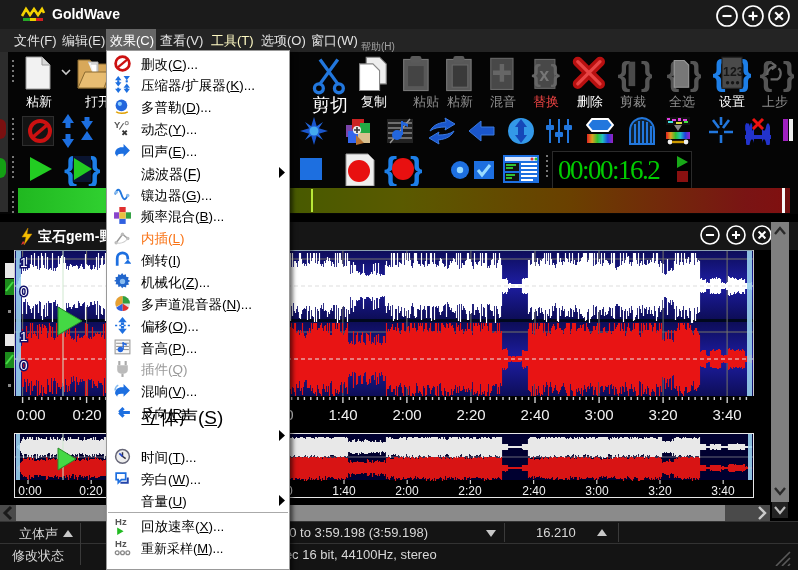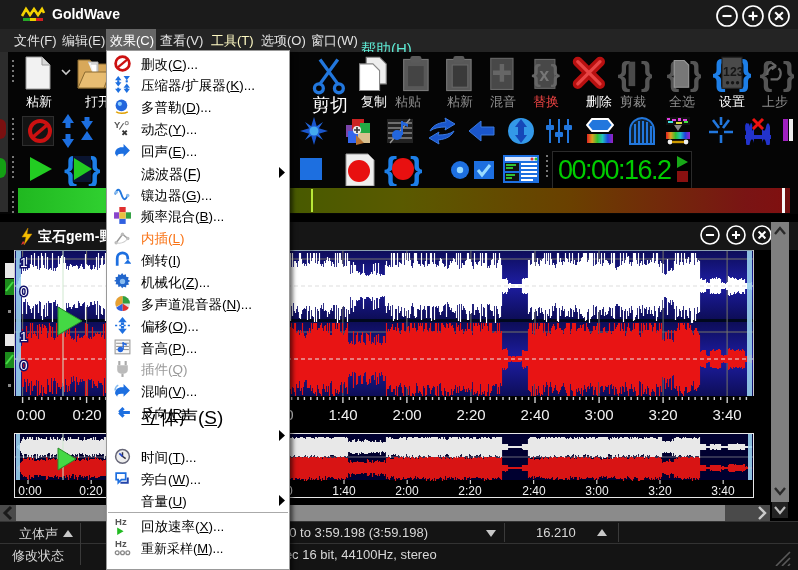--- a/index.html
+++ b/index.html
@@ -29,21 +29,21 @@
 </svg>
 <div class="ab" style="left:0;top:29px;width:798px;height:23px;background:#242424"></div>
 <div class="ab" style="left:106px;top:29px;width:50px;height:23px;background:#666666"></div>
 <div class="ab" style="left:14px;top:32px;font-size:13px;color:#e2e2e2">文件(F)</div>
 <div class="ab" style="left:62px;top:32px;font-size:13px;color:#e2e2e2">编辑(E)</div>
 <div class="ab" style="left:110px;top:32px;font-size:13px;color:#fff">效果(C)</div>
 <div class="ab" style="left:160px;top:32px;font-size:13px;color:#e2e2e2">查看(V)</div>
 <div class="ab" style="left:211px;top:32px;font-size:13px;color:#fef9c3">工具(T)</div>
 <div class="ab" style="left:261px;top:32px;font-size:13px;color:#e2e2e2">选项(O)</div>
 <div class="ab" style="left:311px;top:32px;font-size:13px;color:#e2e2e2">窗口(W)</div>
-<div class="ab" style="left:361px;top:40px;font-size:15px;color:#5eead4">帮助(H)</div>
+<div class="ab" style="left:361px;top:40px;font-size:10px;color:#a3a3a3">帮助(H)</div>
 <div class="ab" style="left:0;top:52px;width:798px;height:162px;background:#050505"></div>
 <div class="ab" style="left:0;top:52px;width:8px;height:160px;background:#2c2c2c"></div>
 <div class="ab" style="left:12px;top:60px;width:2px;height:2px;background:#777"></div>
 <div class="ab" style="left:12px;top:65px;width:2px;height:2px;background:#777"></div>
 <div class="ab" style="left:12px;top:70px;width:2px;height:2px;background:#777"></div>
 <div class="ab" style="left:12px;top:75px;width:2px;height:2px;background:#777"></div>
 <div class="ab" style="left:12px;top:80px;width:2px;height:2px;background:#777"></div>
 <div class="ab" style="left:0;top:119px;width:6px;height:20px;background:#7a1010;border-radius:0 8px 8px 0"></div>
 <div class="ab" style="left:0;top:158px;width:6px;height:20px;background:#14a014;border-radius:0 8px 8px 0"></div>
 <div class="ab" style="left:12px;top:118px;width:2px;height:2px;background:#777"></div>
@@ -110,21 +110,21 @@
 <svg class="ab" style="left:355px;top:55px" width="38" height="40" viewBox="0 0 34 36">
     <path d="M10 2h12l6 6v18H10z" fill="#eee" stroke="#888"></path>
     <path d="M4 8h12l6 6v18H4z" fill="#fff" stroke="#888"></path>
   </svg>
 <div class="ab" style="left:352px;top:93px;width:44px;font-size:13px;text-align:center;color:#fff">复制</div>
 <svg class="ab" style="left:398px;top:55px" width="38" height="40" viewBox="0 0 34 36">
     <rect x="5" y="4" width="22" height="28" fill="#585858" stroke="#777"></rect>
     <rect x="11" y="1" width="10" height="6" rx="2" fill="#5a5a5a"></rect>
     <rect x="9" y="10" width="14" height="18" fill="#444"></rect>
   </svg>
-<div class="ab" style="left:395px;top:93px;width:44px;font-size:13px;text-align:left;color:#8f8f8f">粘贴</div>
+<div class="ab" style="left:395px;top:93px;width:44px;font-size:13px;text-align:right;color:#8f8f8f">粘贴</div>
 <svg class="ab" style="left:441px;top:55px" width="38" height="40" viewBox="0 0 34 36">
     <rect x="5" y="4" width="22" height="28" fill="#585858" stroke="#777"></rect>
     <rect x="11" y="1" width="10" height="6" rx="2" fill="#5a5a5a"></rect>
     <rect x="10" y="9" width="14" height="20" fill="#3a3a3a" stroke="#666"></rect>
   </svg>
 <div class="ab" style="left:438px;top:93px;width:44px;font-size:13px;text-align:center;color:#8f8f8f">粘新</div>
 <svg class="ab" style="left:484px;top:55px" width="38" height="40" viewBox="0 0 34 36">
     <rect x="6" y="3" width="20" height="28" fill="#484848" stroke="#686868"></rect>
     <path d="M16 8v16M8 16h16" stroke="#666" stroke-width="4"></path>
   </svg>
@@ -139,21 +139,21 @@
 <svg class="ab" style="left:571px;top:55px" width="38" height="40" viewBox="0 0 34 36">
     <g stroke="#b81010" stroke-width="9" stroke-linecap="round">
       <line x1="6" y1="6" x2="26" y2="26"></line>
       <line x1="26" y1="6" x2="6" y2="26"></line>
     </g>
     <g stroke="#e84444" stroke-width="3" stroke-linecap="round">
       <line x1="6" y1="6" x2="26" y2="26"></line>
       <line x1="26" y1="6" x2="6" y2="26"></line>
     </g>
   </svg>
-<div class="ab" style="left:568px;top:93px;width:44px;font-size:13px;text-align:right;color:#fff">删除</div>
+<div class="ab" style="left:568px;top:93px;width:44px;font-size:13px;text-align:center;color:#fff">删除</div>
 <svg class="ab" style="left:614px;top:55px" width="38" height="40" viewBox="0 0 34 36">
     <text x="3" y="27" font-size="30" font-weight="bold" fill="#555" font-family="Liberation Sans">{</text>
     <text x="24" y="27" font-size="30" font-weight="bold" fill="#555" font-family="Liberation Sans">}</text>
     <rect x="13" y="6" width="6" height="22" fill="#4a4a4a"></rect>
   </svg>
 <div class="ab" style="left:611px;top:93px;width:44px;font-size:13px;text-align:center;color:#8f8f8f">剪裁</div>
 <svg class="ab" style="left:663px;top:55px" width="38" height="40" viewBox="0 0 34 36">
     <text x="3" y="27" font-size="30" font-weight="bold" fill="#555" font-family="Liberation Sans">{</text>
     <text x="24" y="27" font-size="30" font-weight="bold" fill="#555" font-family="Liberation Sans">}</text>
     <path d="M10 5h9l4 4v20h-13z" fill="#777" stroke="#999"></path>
@@ -335,21 +335,21 @@
     </g>
 <g fill="#fff">
       <rect x="19" y="9" width="16" height="2"></rect>
       <rect x="19" y="13" width="16" height="2"></rect>
       <rect x="19" y="17" width="16" height="2"></rect>
       <rect x="19" y="21" width="16" height="2"></rect>
       <rect x="19" y="25" width="12" height="2"></rect>
     </g>
   </svg>
 <div class="ab" style="left:552px;top:151px;width:140px;height:38px;background:#000;border:1px solid #2a2a2a"></div>
-<div class="ab" style="left:558px;top:155px;font-size:27px;color:#00cc00;letter-spacing:-1.5px;font-family:Liberation Sans, sans-serif">00:00:16.2</div>
+<div class="ab" style="left:558px;top:155px;font-size:27px;color:#00cc00;letter-spacing:-1.5px;font-family:Liberation Serif, serif">00:00:16.2</div>
 <svg class="ab" style="left:676px;top:155px" width="14" height="30" viewBox="0 0 14 30">
     <path d="M1 1l11 6-11 6z" fill="#18a818"></path>
     <rect x="1" y="16" width="11" height="11" fill="#8a1010"></rect>
   </svg>
 <div class="ab" style="left:18px;top:188px;width:768px;height:25px;background:linear-gradient(90deg,#1e4a00 0%,#3a5a00 25%,#5a5a00 50%,#6a4000 72%,#7a1414 95%,#801010 100%)"></div>
 <div class="ab" style="left:18px;top:188px;width:88px;height:25px;background:linear-gradient(90deg,#20b820,#30d030)"></div>
 <div class="ab" style="left:311px;top:189px;width:2px;height:23px;background:#b8e838"></div>
 <div class="ab" style="left:782px;top:188px;width:3px;height:25px;background:#f8f8f8"></div>
 <div class="ab" style="left:785px;top:188px;width:5px;height:25px;background:#701010"></div>
 <div class="ab" style="left:0;top:222px;width:798px;height:28px;background:#161616"></div>

